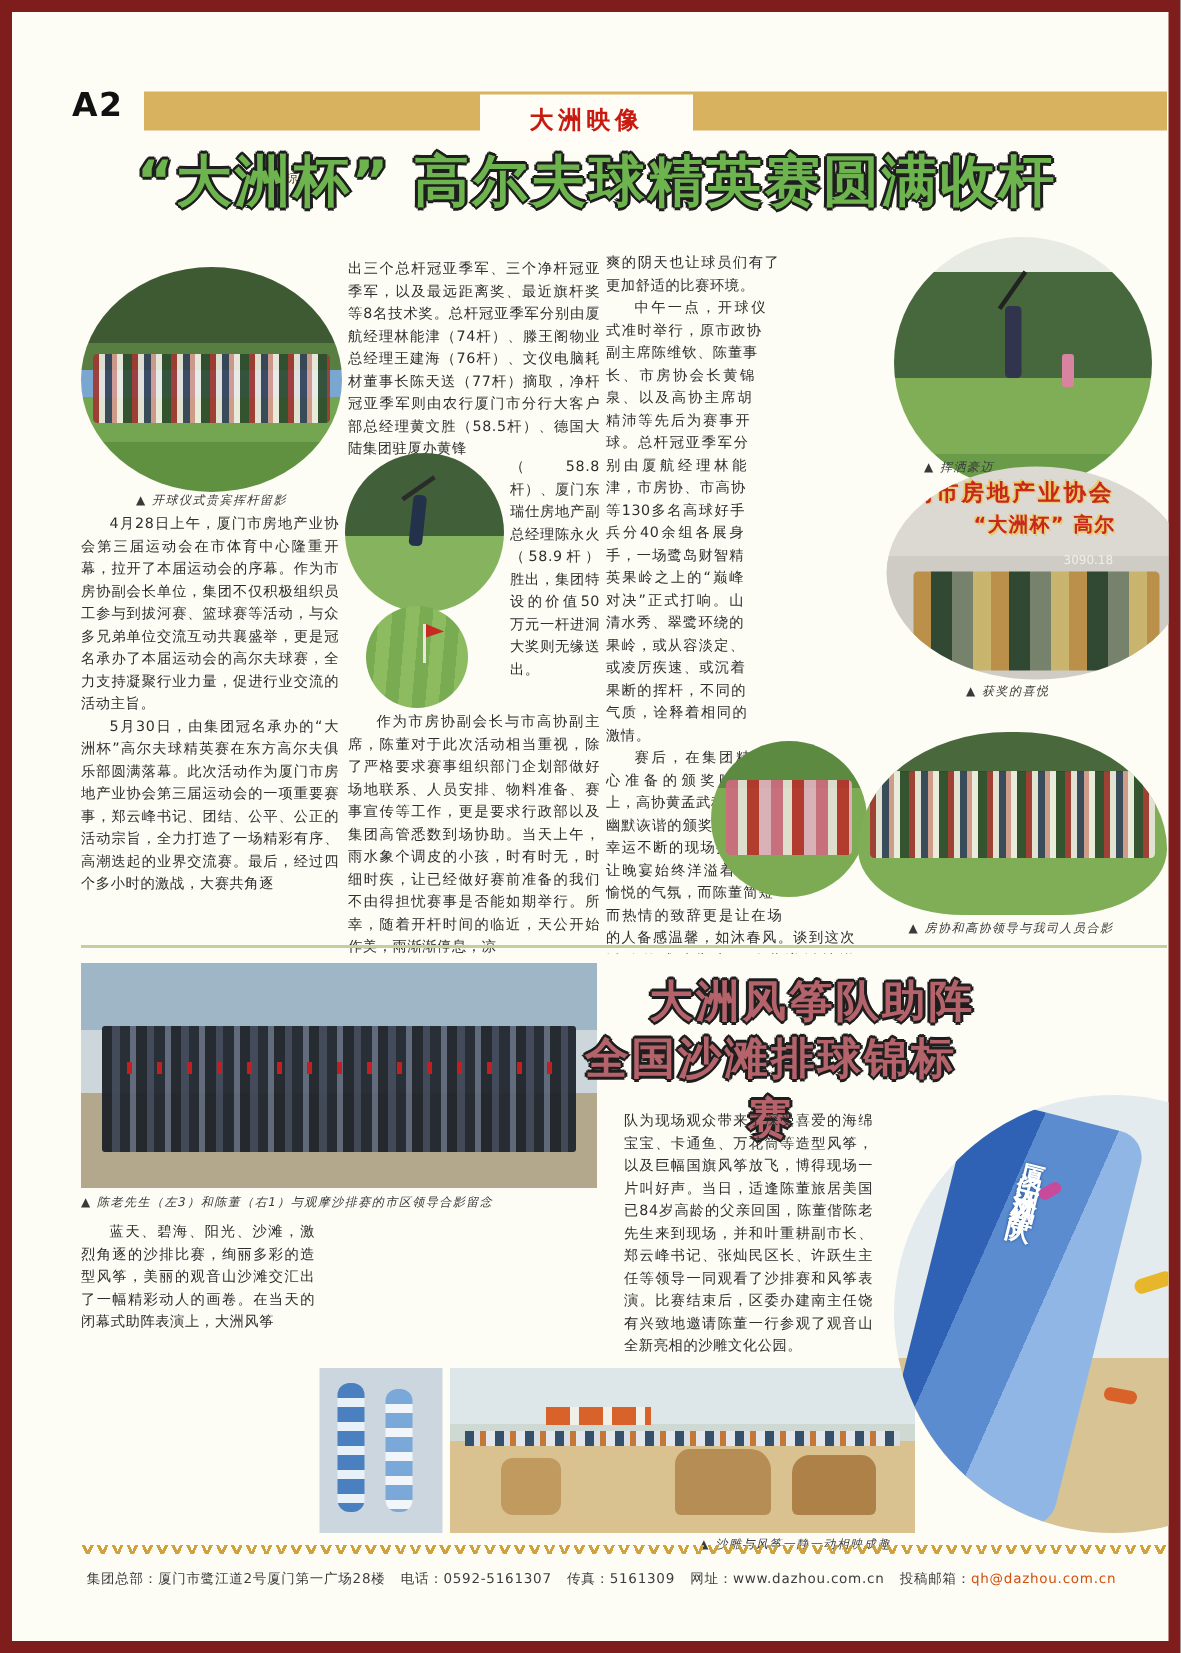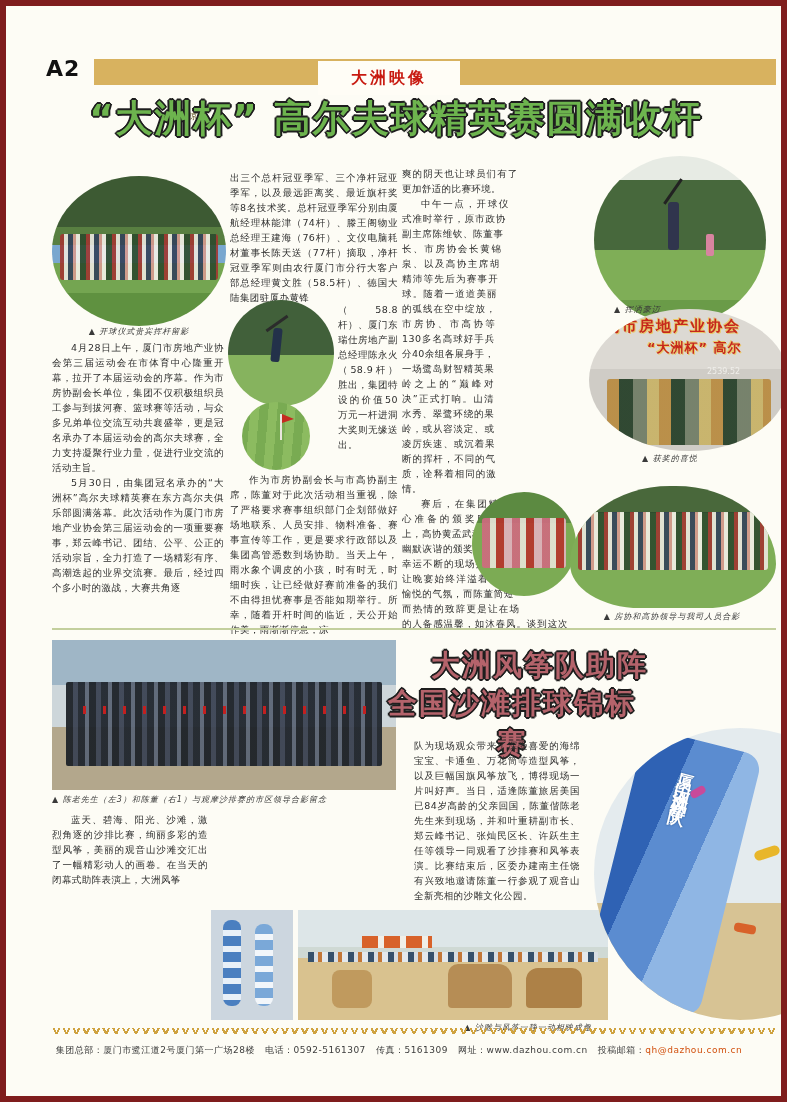--- a/index.html
+++ b/index.html
@@ -1,18 +1,18 @@
 <!DOCTYPE html>
 <html><head>
 <meta charset="utf-8">
 <style>
   html,body{margin:0;padding:0;background:#888;}
   #canvas{
     position:relative;width:787px;height:1102px;margin:0 auto;
-    background:#fdfcf5;border:6px solid #7f1d1d;box-sizing:border-box;
+    background:#fdfcf5;border:8px solid #7f1d1d;box-sizing:border-box;
     overflow:hidden;font-family:"DejaVu Sans","Liberation Sans",sans-serif;color:#2b2b2b;
   }
   .abs{position:absolute;}
   
   .a2{font-size:22px;font-weight:bold;color:#111;letter-spacing:1px;}
   .goldbar{background:#d8b25f;}
   .tag-small{font-size:9px;color:#5d4e1b;letter-spacing:2px;margin-top:43px;}
   .tag-patch{background:#fffdf6;display:flex;align-items:center;justify-content:center;}
   .tag-red{font-size:16px;font-weight:bold;color:#c81a10;letter-spacing:3px;}
   
@@ -82,35 +82,35 @@
     <div class="abs" style="left:38px;top:12px;width:2px;height:26px;background:#e9e6dd;"></div>
     <div class="abs" style="left:40px;top:12px;width:0;height:0;border-top:5px solid transparent;border-bottom:4px solid transparent;border-left:12px solid #c62a20;"></div>
   </div>
   <div class="abs body-txt" style="left:224px;top:466px;width:168px;height:162px;">
     <p class="ind">作为市房协副会长与市高协副主席，陈董对于此次活动相当重视，除了严格要求赛事组织部门企划部做好场地联系、人员安排、物料准备、赛事宣传等工作，更是要求行政部以及集团高管悉数到场协助。当天上午，雨水象个调皮的小孩，时有时无，时细时疾，让已经做好赛前准备的我们不由得担忧赛事是否能如期举行。所幸，随着开杆时间的临近，天公开始作美，雨渐渐停息，凉</p>
   </div>
 
   <div class="abs body-txt" style="left:396px;top:160px;width:166px;height:468px;">
     <span class="wrapR" style="width:74px;height:120px;margin-top:326px;"></span>
     <p>爽的阴天也让球员们有了更加舒适的比赛环境。</p>
-    <p class="ind">中午一点，开球仪式准时举行，原市政协副主席陈维钦、陈董事长、市房协会长黄锦泉、以及高协主席胡精沛等先后为赛事开球。随着一道道美丽的弧线在空中绽放，市房协、市高协等130多名高球好手兵分40余组各展身手，一场鹭岛财智精英果岭之上的“巅峰对决”正式打响。山清水秀、翠鹭环绕的果岭，或从容淡定、或凌厉疾速、或沉着果断的挥杆，不同的气质，诠释着相同的激情。</p>
+    <p class="ind">中午一点，开球仪式准时举行，原市政协副主席陈维钦、陈董事长、市房协会长黄锦泉、以及高协主席胡精沛等先后为赛事开球。总杆冠亚季军分别由厦航经理林能津，市房协、市高协等130多名高球好手兵分40余组各展身手，一场鹭岛财智精英果岭之上的“巅峰对决”正式打响。山清水秀、翠鹭环绕的果岭，或从容淡定、或凌厉疾速、或沉着果断的挥杆，不同的气质，诠释着相同的激情。</p>
     <p class="ind">赛后，在集团精心准备的颁奖晚宴上，高协黄孟武秘书长幽默诙谐的颁奖主持，幸运不断的现场抽奖，让晚宴始终洋溢着轻松愉悦的气氛，而陈董简短而热情的致辞更是让在场的人备感温馨，如沐春风。谈到这次活动的成功举办，陈董谦逊地说道：“非常感谢市房协和市高协领导的大力支持，我们今天打了场快乐的球，这是一个开心的聚会，我们很乐意促成这样的交流平台。希望大家都开心、快乐、健康、幸福。”会后，陈董不忘与到会的全体工作人员合影留念，瞬间光影记录了一段快乐的记忆。</p>
   </div>
 
   <div class="abs photo circle" style="left:588px;top:150px;width:172px;height:168px;background:linear-gradient(180deg,#e7ebe4 0 14%,#47683c 14% 56%,#7fae57 56% 86%,#6a9b48 86% 100%);">
     <div class="abs" style="left:74px;top:46px;width:11px;height:48px;background:#30354d;border-radius:3px;"></div>
     <div class="abs" style="left:64px;top:34px;width:30px;height:3px;background:#222;transform:rotate(-55deg);"></div>
     <div class="abs" style="left:112px;top:78px;width:8px;height:22px;background:#d884a0;border-radius:2px;"></div>
   </div>
   <div class="abs caption" style="left:608px;top:298px;">▲ 挥洒豪迈</div>
 
   <div class="abs photo" style="left:583px;top:303px;width:200px;height:142px;border-radius:50%;background:linear-gradient(180deg,#dcd9d3 0 42%,#cfccc6 42% 100%);">
     <div class="abs banner-red" style="left:16px;top:8px;font-size:15px;letter-spacing:2px;">门市房地产业协会</div>
     <div class="abs banner-red" style="left:58px;top:30px;font-size:13px;letter-spacing:1px;">“大洲杯” 高尔</div>
-    <div class="abs" style="left:118px;top:58px;font-size:8px;color:#efeeea;">2539.52</div>
+    <div class="abs" style="left:118px;top:58px;font-size:8px;color:#efeeea;">3090.18</div>
     <div class="abs prow" style="left:18px;top:70px;width:164px;height:66px;background:repeating-linear-gradient(90deg,#b8893c 0 12px,#1f3a22 12px 26px,#6d7a62 26px 40px,#c8b264 40px 52px);"></div>
   </div>
   <div class="abs caption" style="left:636px;top:447px;">▲ 获奖的喜悦</div>
 
   <div class="abs photo circle" style="left:466px;top:486px;width:104px;height:104px;background:linear-gradient(180deg,#5c8a41 0 30%,#7cab54 30% 100%);">
     <div class="abs prow" style="left:10px;top:26px;width:84px;height:50px;background:repeating-linear-gradient(90deg,#d06a80 0 8px,#e8e4da 8px 14px,#b8302a 14px 22px,#e2b2c0 22px 30px);"></div>
   </div>
   <div class="abs photo" style="left:564px;top:480px;width:206px;height:122px;border-radius:100px 100px 70px 70px / 78px 78px 44px 44px;background:linear-gradient(180deg,#49683b 0 22%,#7fae57 22% 100%);">
     <div class="abs prow" style="left:8px;top:26px;width:190px;height:58px;"></div>
   </div>

